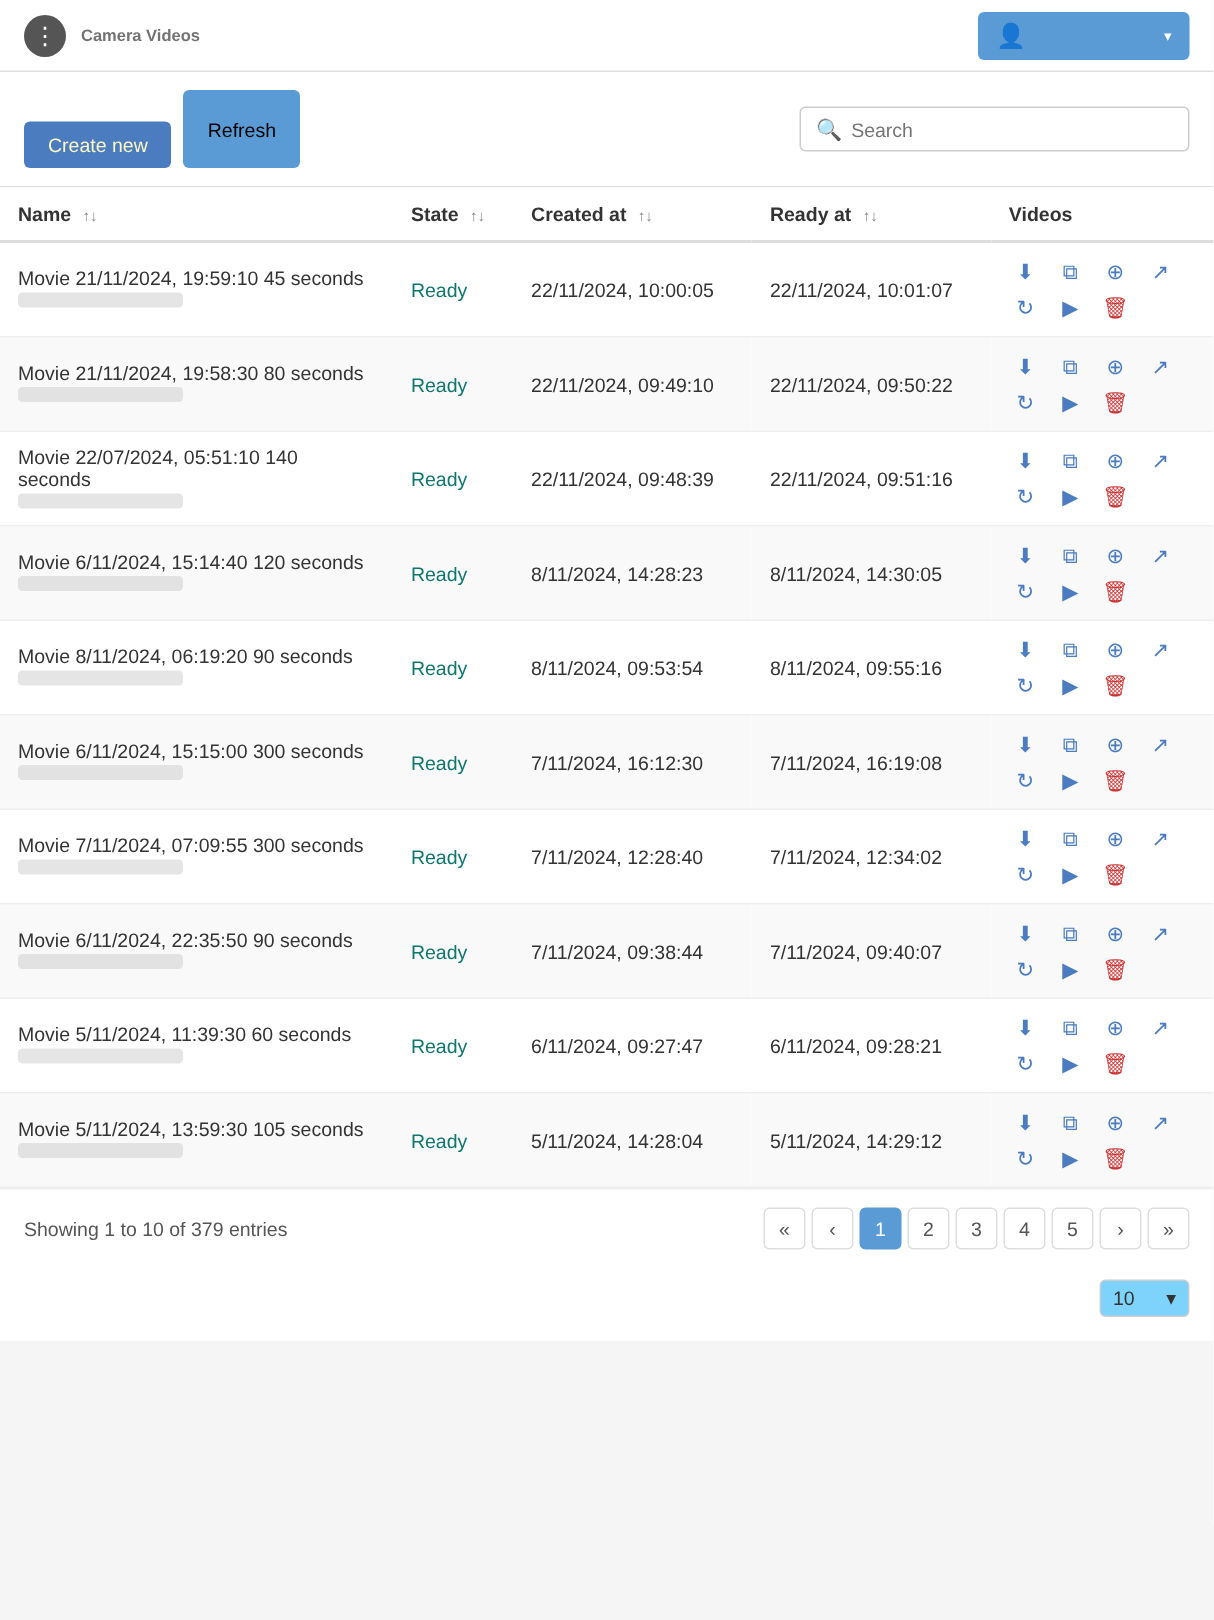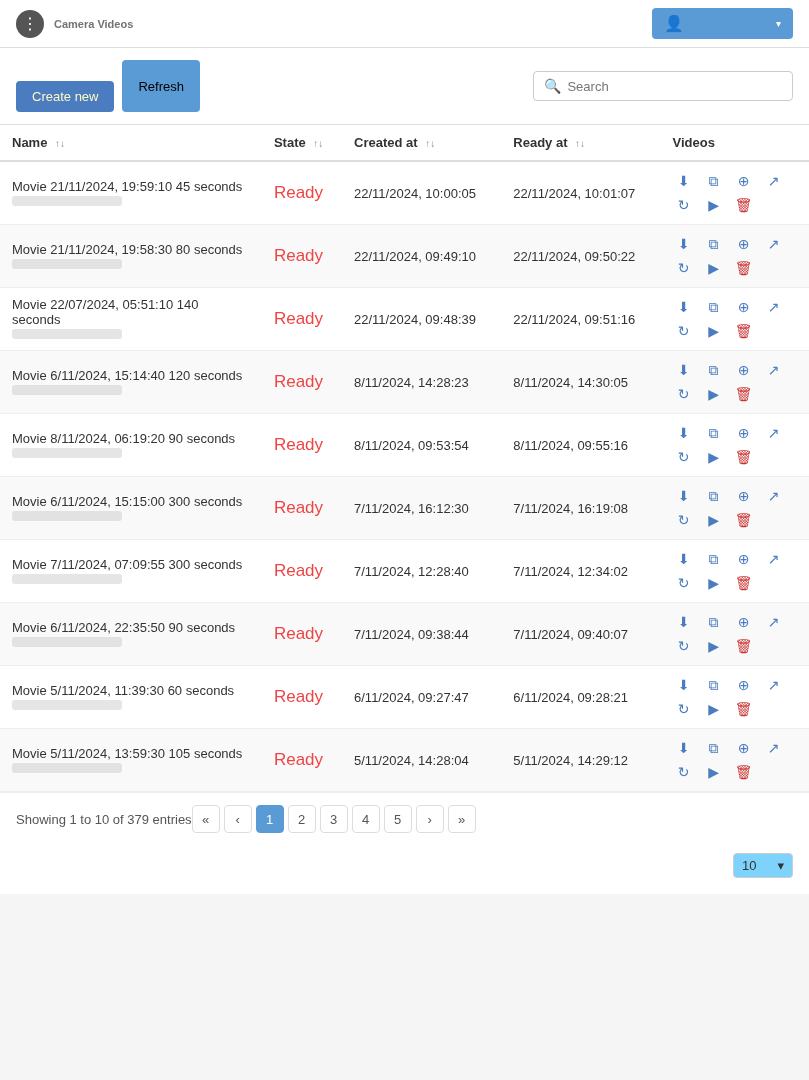--- a/index.html
+++ b/index.html
@@ -66,36 +66,36 @@
 
     .name-cell { max-width: 240px; }
     .name-main { font-size: 13px; color: #333; }
     .name-sub { font-size: 11px; color: #999; margin-top: 2px; }
     .name-blur {
       display: inline-block; width: 110px; height: 10px;
       background: #ccc; border-radius: 3px; opacity: 0.5;
     }
 
     .state-badge {
-      color: #ef4444; font-size: 17px;
+      color: #0f766e; font-size: 13px;
     }
 
     
     .actions-cell { display: flex; flex-direction: column; gap: 2px; }
     .action-row { display: flex; gap: 8px; align-items: center; }
     .action-icon {
       width: 22px; height: 22px; display: flex; align-items: center; justify-content: center;
       cursor: pointer; font-size: 14px; border-radius: 3px;
     }
     .icon-blue { color: #4a7cbf; }
     .icon-red { color: #cc3333; }
 
     
     .pagination-container {
-      display: flex; align-items: center; 
+      display: flex; align-items: center; justify-content: space-between;
       padding: 12px 16px; background: #fff; border-top: 1px solid #eee;
     }
     .pagination-info { font-size: 13px; color: #555; }
     .pagination-controls { display: flex; align-items: center; gap: 4px; }
     .page-btn {
       min-width: 28px; height: 28px; display: flex; align-items: center; justify-content: center;
       border: 1px solid #ddd; background: #fff; border-radius: 4px;
       cursor: pointer; font-size: 13px; color: #555; padding: 0 6px;
     }
     .page-btn.active { background: #5b9bd5; color: #fff; border-color: #5b9bd5; }

